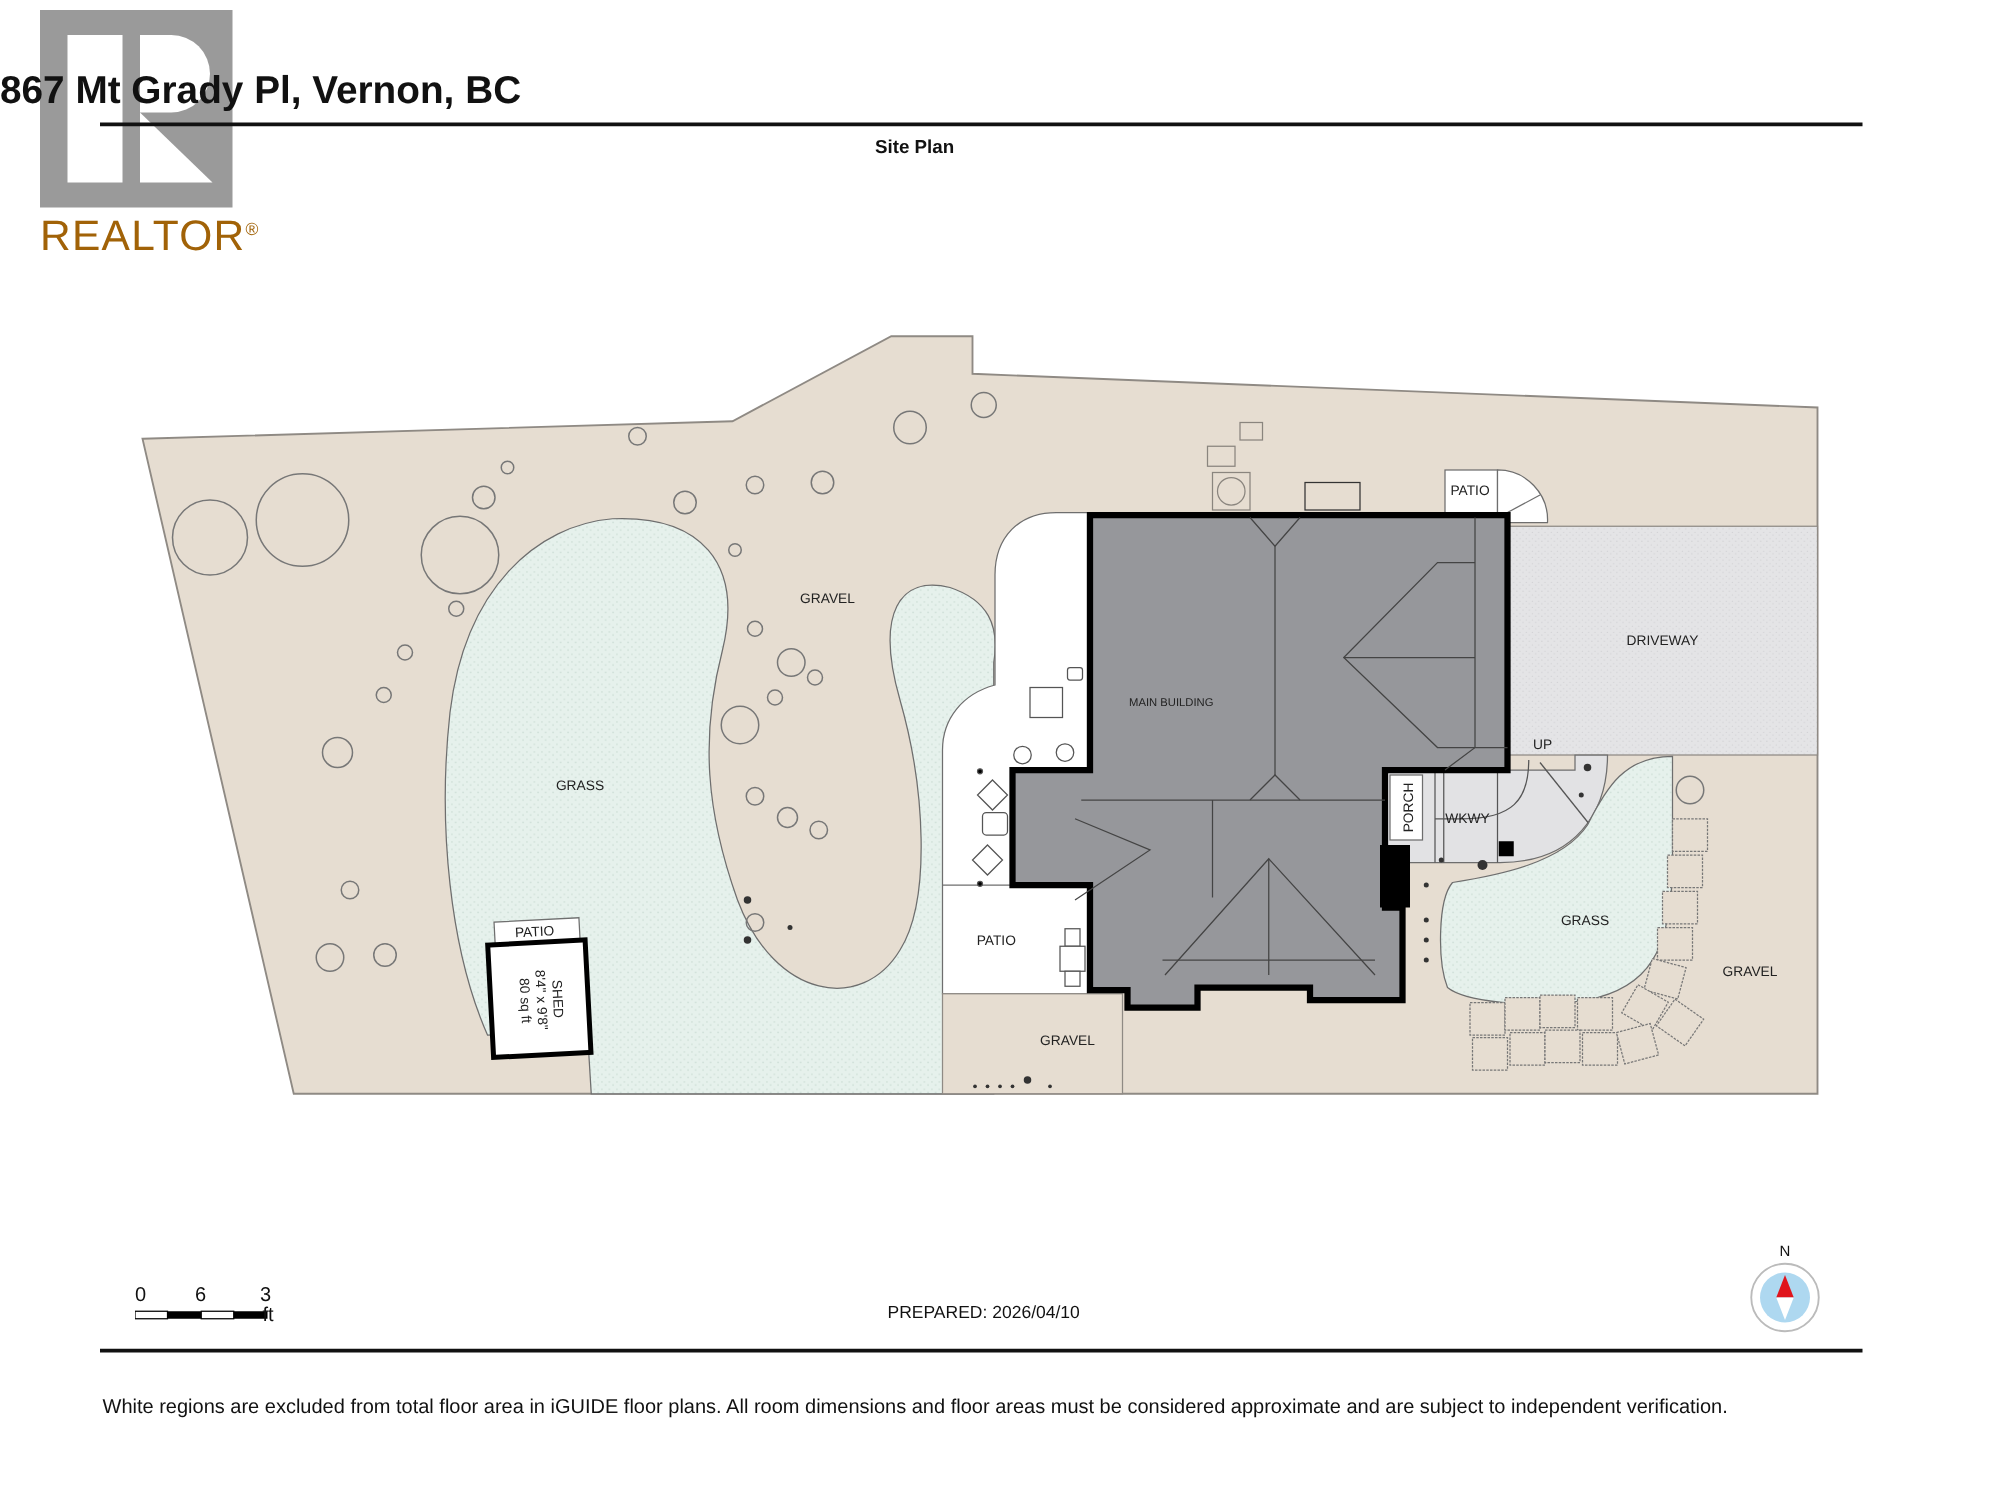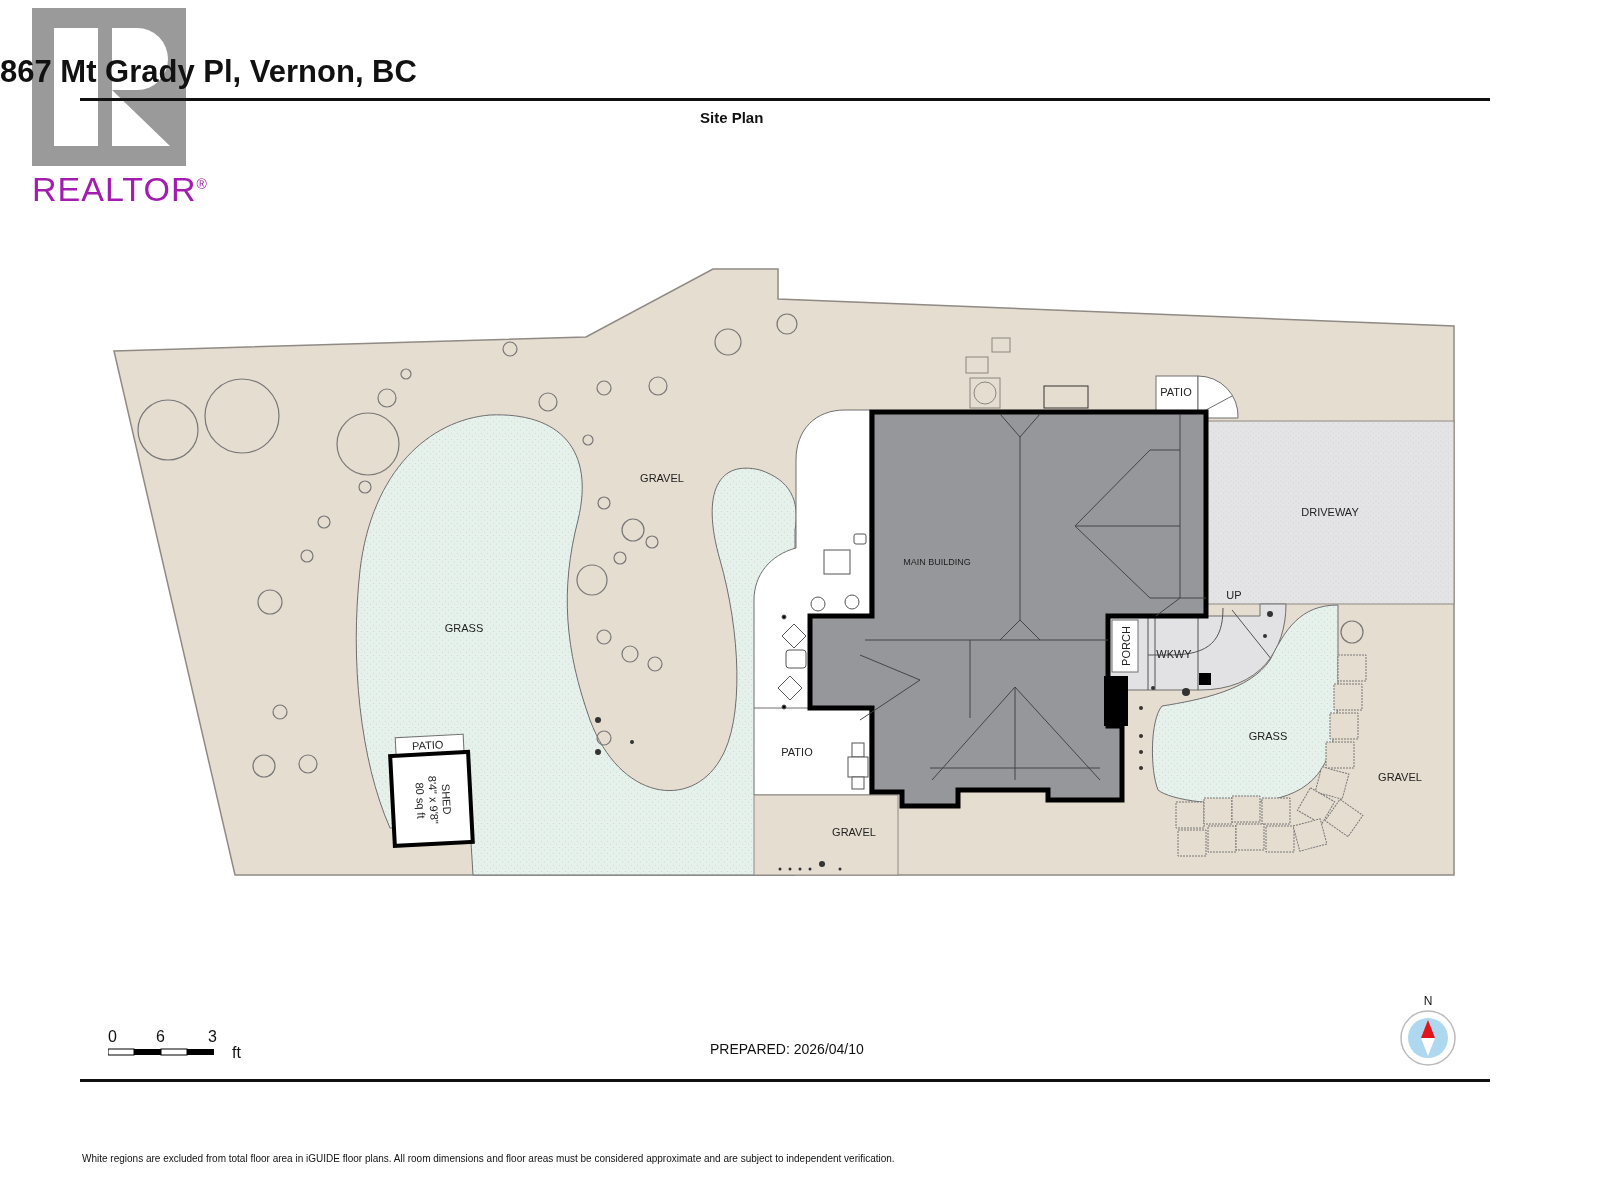--- a/index.html
+++ b/index.html
@@ -2,31 +2,31 @@
 <html><head>
 <meta charset="utf-8">
 <style>
   html, body { margin: 0; padding: 0; background: #ffffff; }
   body { width: 1600px; height: 1200px; position: relative; overflow: hidden; font-family: "Liberation Sans", sans-serif; color: #111; }
   .logo { position: absolute; left: 32px; top: 8px; width: 170px; height: 200px; }
   .logo-box { position: absolute; left: 0; top: 0; width: 154px; height: 158px; background: #9a9a9a; }
   .logo-r-stem { position: absolute; left: 22px; top: 20px; width: 44px; height: 118px; background: #fff; }
   .logo-r-bowl { position: absolute; left: 80px; top: 20px; width: 56px; height: 62px; background: #fff; border-radius: 0 34px 34px 0; }
   .logo-r-legfill { position: absolute; left: 80px; top: 82px; width: 0; height: 0; border-right: 58px solid transparent; border-bottom: 56px solid #fff; }
-  .logo-text { position: absolute; left: 0; top: 162px; font-size: 34px; color: #a21caf; letter-spacing: 1px; font-family: "Liberation Sans", sans-serif; }
+  .logo-text { position: absolute; left: 0; top: 162px; font-size: 34px; color: #a16207; letter-spacing: 1px; font-family: "Liberation Sans", sans-serif; }
   .logo-text sup { font-size: 14px; }
   .title { position: absolute; left: 0; width: 1568px; top: 54px; text-align: left; font-size: 31px; font-weight: bold; }
   .title-rule { position: absolute; left: 80px; top: 98px; width: 1410px; height: 3px; background: #111; }
   .subtitle { position: absolute; left: 700px; width: 100px; top: 109px; font-size: 15px; font-weight: bold; }
   svg.plan { position: absolute; left: 0; top: 0; }
   .scale { position: absolute; left: 108px; top: 1028px; }
   .scale span { position: absolute; font-size: 16px; }
   .prepared { position: absolute; left: 710px; top: 1041px; font-size: 14px; }
   .bottom-rule { position: absolute; left: 80px; top: 1079px; width: 1410px; height: 3px; background: #111; }
-  .disclaimer { position: absolute; left: 82px; top: 1153px; font-size: 10px; }
+  .disclaimer { position: absolute; left: 82px; top: 1117px; font-size: 16px; }
   .compass { position: absolute; left: 1398px; top: 994px; width: 60px; height: 72px; }
   .compass-n { position: absolute; left: 0; width: 60px; top: 0; text-align: center; font-size: 12px; }
 </style>
 </head>
 <body>
 
 <div class="logo">
   <div class="logo-box">
     <div class="logo-r-stem"></div>
     <div class="logo-r-bowl"></div>
@@ -232,21 +232,21 @@
 <div class="scale">
   <span style="left:0;top:0;">0</span>
   <span style="left:48px;top:0;">6</span>
   <span style="left:100px;top:0;">3</span>
   <svg width="110" height="10" style="position:absolute;left:0;top:20px;">
     <rect x="0" y="1" width="26" height="6" fill="#fff" stroke="#000" stroke-width="1"></rect>
     <rect x="26" y="1" width="27" height="6" fill="#000"></rect>
     <rect x="53" y="1" width="26" height="6" fill="#fff" stroke="#000" stroke-width="1"></rect>
     <rect x="79" y="1" width="27" height="6" fill="#000"></rect>
   </svg>
-  <span style="left:124px;top:16px;">ft</span>
+  <span style="left:102px;top:16px;">ft</span>
 </div>
 
 <div class="prepared">PREPARED: 2026/04/10</div>
 
 <div class="compass">
   <div class="compass-n">N</div>
   <svg width="60" height="60" style="position:absolute;left:0;top:14px;">
     <circle cx="30" cy="30" r="27" fill="#fff" stroke="#bbb" stroke-width="1.5"></circle>
     <circle cx="30" cy="30" r="20" fill="#aed8f0"></circle>
     <polygon points="30,12 23,30 37,30" fill="#e0141c"></polygon>

